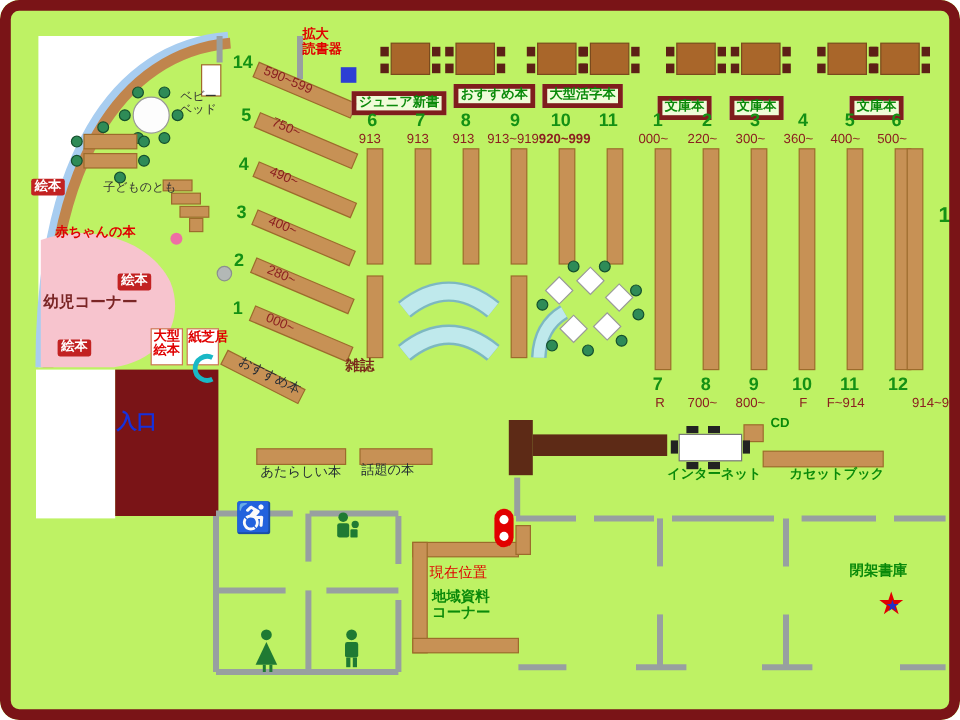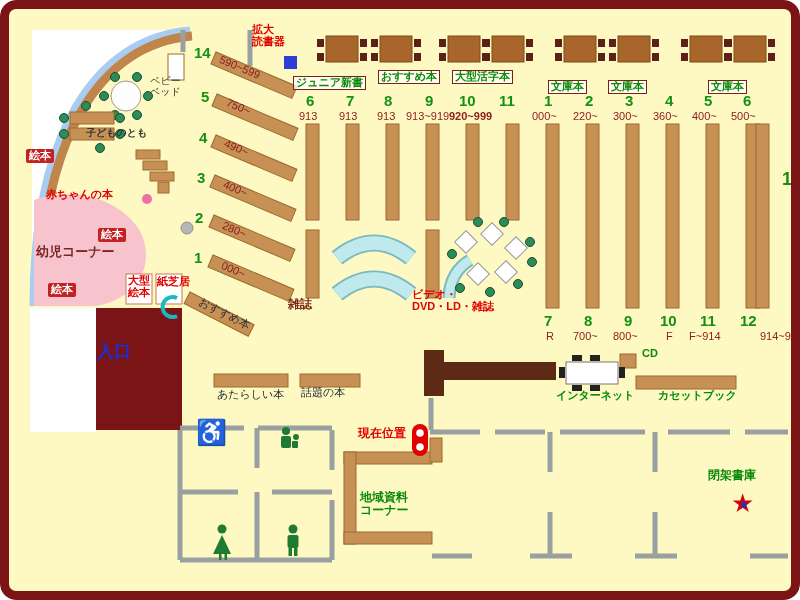--- a/index.html
+++ b/index.html
@@ -1,33 +1,33 @@
 <!DOCTYPE html>
 <html><head>
 <meta charset="utf-8">
 <style>
   html,body{margin:0;padding:0;background:#fff;}
   #map{
-    position:relative;width:800px;height:600px;background:#fef9c3;
+    position:relative;width:800px;height:600px;background:#bef264;
     border-radius:16px;overflow:hidden;
     font-family:"Liberation Sans",sans-serif;
   }
   #shapes{position:absolute;left:0;top:0;}
   #labels{position:absolute;left:0;top:0;width:800px;height:600px;}
   #frame{position:absolute;left:0;top:0;width:782px;height:582px;
     border:9px solid #7a1417;border-radius:16px;pointer-events:none;}
   .lb{position:absolute;line-height:1.08;white-space:pre;transform-origin:0 0;
     font-family:"Liberation Sans",sans-serif;}
   .num{color:#149114;font-size:15px;font-weight:bold;}
   .num-lg{color:#149114;font-size:18px;font-weight:bold;}
   .range{color:#8b2020;font-size:11px;}
-  .gbox{color:#0a8a0a;border:1px solid #7f1d1d;background:rgba(255,255,255,.75);
+  .gbox{color:#0a8a0a;border:4px solid #7f1d1d;background:rgba(255,255,255,.75);
     font-size:11px;font-weight:bold;padding:0 2px;}
   .red-sm{color:#e00000;font-size:11px;font-weight:bold;}
-  .red-md{color:#e00000;font-size:12px;font-weight:bold;}
+  .red-md{color:#e00000;font-size:12px;font-weight:normal;margin-top:44px;}
   .whitered{color:#fff;background:#c22222;font-size:11px;font-weight:bold;
     padding:1px 3px;border-radius:2px;}
   .dark-sm{color:#333;font-size:10px;text-align:right;}
   .navy-sm{color:#222a33;font-size:11px;}
   .maroon-md{color:#7a2525;font-size:13px;font-weight:bold;}
   .darkred-sm{color:#7a2a1a;font-size:12px;font-weight:bold;}
   .blue-lg{color:#1530dd;font-size:17px;font-weight:bold;}
   .green-sm{color:#0a8a0a;font-size:11px;font-weight:bold;}
   .green-md{color:#0a8a0a;font-size:12px;font-weight:bold;}
   .wheel{color:#1f7a33;font-size:25px;line-height:1;}
@@ -333,33 +333,31 @@
       <div class="lb num" style="left: 199px; top: 130px;">4</div>
       <div class="lb range" style="left: 227px; top: 138px; transform: rotate(23deg);">490~</div>
       <div class="lb num" style="left: 197px; top: 170px;">3</div>
       <div class="lb range" style="left: 226px; top: 179px; transform: rotate(23deg);">400~</div>
       <div class="lb num" style="left: 195px; top: 210px;">2</div>
       <div class="lb range" style="left: 225px; top: 220px; transform: rotate(23deg);">280~</div>
       <div class="lb num" style="left: 194px; top: 250px;">1</div>
       <div class="lb range" style="left: 224px; top: 260px; transform: rotate(23deg);">000~</div>
       <div class="lb dark-sm" style="left: 150px; top: 76px;">ベビー
 ベッド</div>
-      <div class="lb dark-sm" style="left: 86px; top: 128px; font-weight: bold;">子どものとも</div>
+      <div class="lb dark-sm" style="left: 86px; top: 152px;">子どものとも</div>
       <div class="lb whitered" style="left: 26px; top: 149px;">絵本</div>
       <div class="lb whitered" style="left: 98px; top: 228px;">絵本</div>
       <div class="lb whitered" style="left: 48px; top: 283px;">絵本</div>
       <div class="lb red-sm" style="left: 128px; top: 275px;">大型
 絵本</div>
       <div class="lb red-sm" style="left: 157px; top: 276px;">紙芝居</div>
       <div class="lb red-sm" style="left: 46px; top: 189px;">赤ちゃんの本</div>
       <div class="lb maroon-md" style="left: 36px; top: 245px;">幼児コーナー</div>
       <div class="lb navy-sm" style="left: 202px; top: 296px; transform: rotate(27deg);">おすすめ本</div>
       <div class="lb darkred-sm" style="left: 288px; top: 298px;">雑誌</div>
-      <div class="lb red-sm" style="left: 412px; top: 289px;">ビデオ・
-DVD・LD・雑誌</div>
       <div class="lb blue-lg" style="left: 97px; top: 343px;">入口</div>
       <div class="lb navy-sm" style="left: 217px; top: 389px;">あたらしい本</div>
       <div class="lb navy-sm" style="left: 301px; top: 387px;">話題の本</div>
       <div class="lb red-md" style="left: 358px; top: 427px;">現在位置</div>
       <div class="lb green-md" style="left: 360px; top: 491px;">地域資料
 コーナー</div>
       <div class="lb green-sm" style="left: 556px; top: 390px;">インターネット</div>
       <div class="lb green-sm" style="left: 642px; top: 348px;">CD</div>
       <div class="lb green-sm" style="left: 658px; top: 390px;">カセットブック</div>
       <div class="lb green-md" style="left: 708px; top: 469px;">閉架書庫</div>

